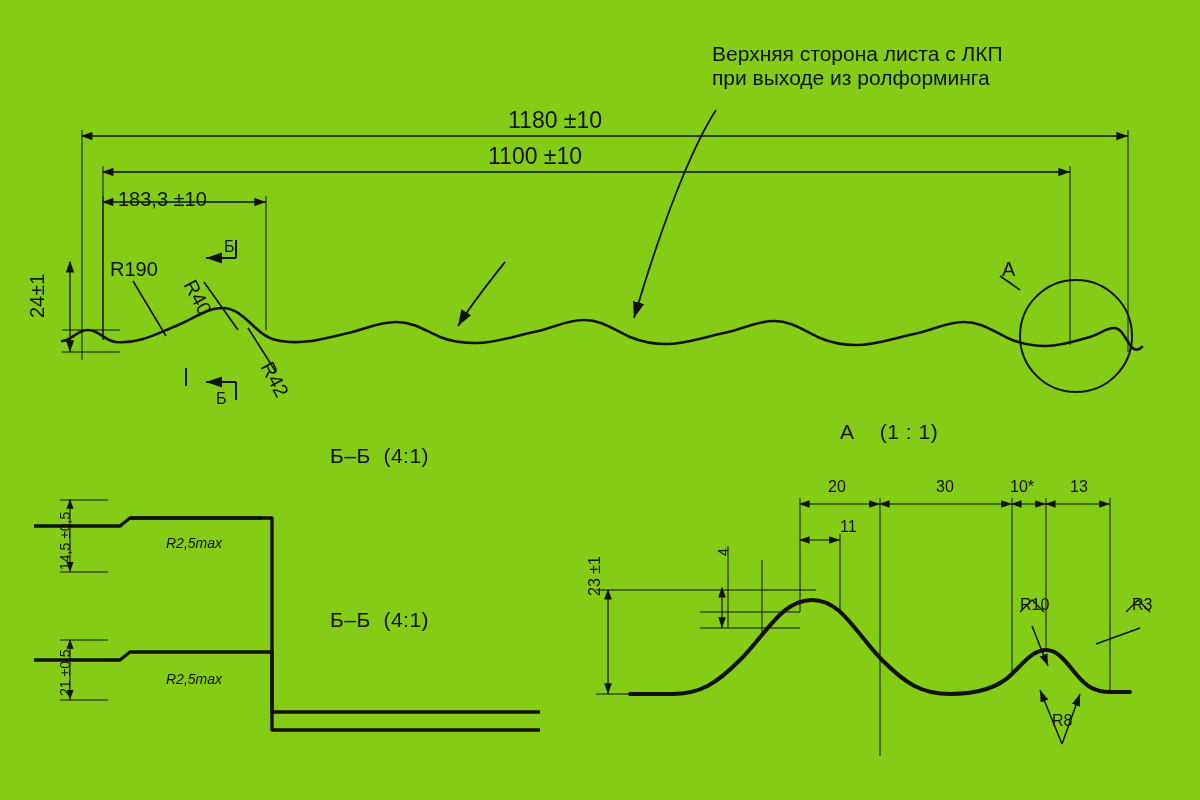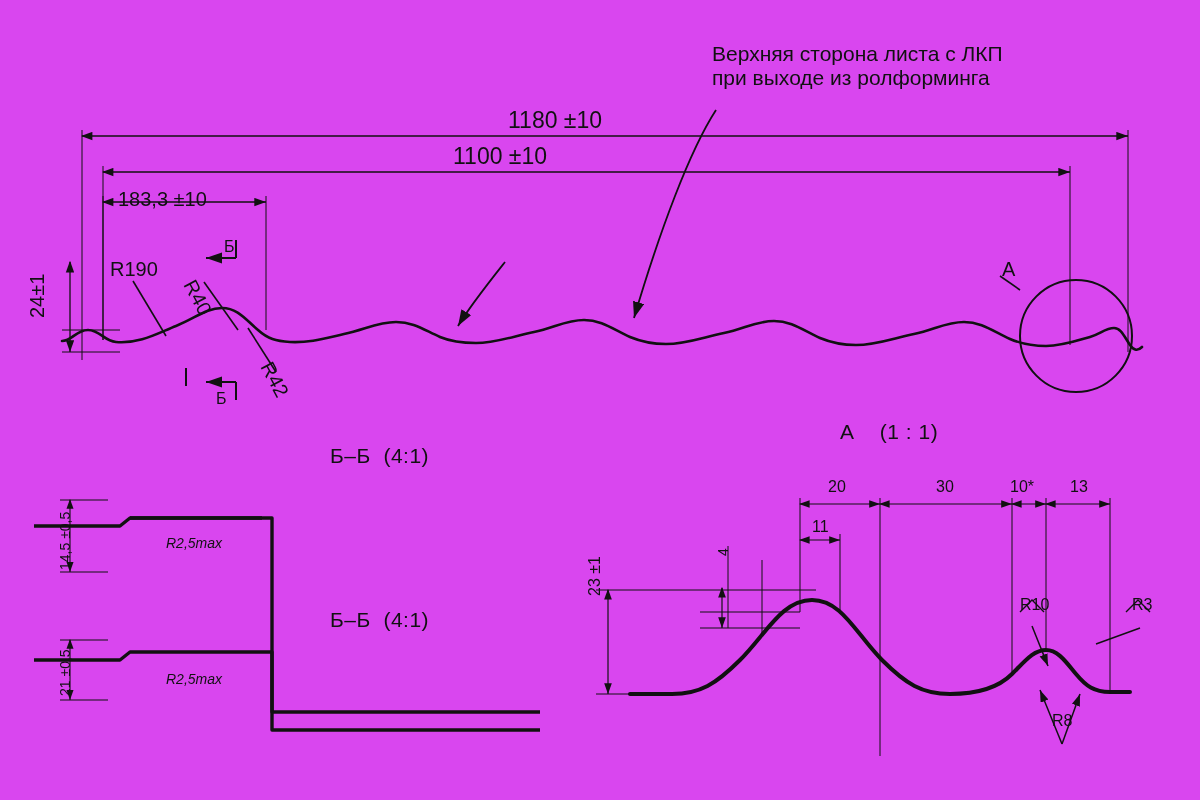--- a/index.html
+++ b/index.html
@@ -4,21 +4,21 @@
 <style>
   html, body {
     margin: 0;
     padding: 0;
     background: #ffffff;
   }
   #sheet {
     position: relative;
     width: 1200px;
     height: 800px;
-    background: #d946ef;
+    background: #84cc16;
     font-family: "Liberation Sans", sans-serif;
     color: #111111;
     overflow: hidden;
   }
   svg.drawing {
     position: absolute;
     left: 0;
     top: 0;
     width: 1200px;
     height: 800px;
@@ -226,21 +226,21 @@
       <path d="M1126,612 L1138,600 L1150,612" fill="none" stroke="#111" stroke-width="1.4"></path>
     </g>
   </svg>
 
   <div class="lbl title-note" style="left:712px; top:42px;">Верхняя сторона листа с ЛКП
 при выходе из ролформинга</div>
 
 
   <div class="lbl dim-big" style="left:472px; top:108px;margin-left:36px;">1180 ±10</div>
 
-  <div class="lbl dim-big" style="left:453px; top:144px;">1100 ±10</div>
+  <div class="lbl dim-big" style="left:488px; top:144px;">1100 ±10</div>
 
   <div class="lbl dim-mid" style="left:118px; top:188px;">183,3 ±10</div>
 
   <div class="lbl dim-mid rot90" style="left:26px; top:318px;">24±1</div>
 
   <div class="lbl dim-mid" style="left:110px; top:258px;">R190</div>
 
   <div class="lbl dim-mid" style="left:199px; top:276px; transform:rotate(62deg); transform-origin:left top;">R40</div>
 
   <div class="lbl dim-mid" style="left:276px; top:358px; transform:rotate(62deg); transform-origin:left top;">R42</div>
@@ -258,21 +258,21 @@
   <div class="lbl section-title" style="left:330px; top:608px;">Б–Б  (4:1)</div>
   <div class="lbl dim-tiny rot90" style="left:58px; top:696px;">21 ±0,5</div>
   <div class="lbl ital" style="left:166px; top:672px;">R2,5max</div>
 
   <div class="lbl section-title" style="left:840px; top:420px;text-align:right;">А    (1 : 1)</div>
 
   <div class="lbl dim-small" style="left:828px; top:478px;">20</div>
   <div class="lbl dim-small" style="left:936px; top:478px;">30</div>
   <div class="lbl dim-small" style="left:1010px; top:478px;">10*</div>
   <div class="lbl dim-small" style="left:1070px; top:478px;">13</div>
-  <div class="lbl dim-small" style="left:812px; top:518px;">11</div>
+  <div class="lbl dim-small" style="left:840px; top:518px;">11</div>
   <div class="lbl dim-tiny rot90" style="left:716px; top:556px;">4</div>
   <div class="lbl dim-small rot90" style="left:586px; top:596px;">23 ±1</div>
 
   <div class="lbl dim-small" style="left:1020px; top:596px;">R10</div>
   <div class="lbl dim-small" style="left:1132px; top:596px;">R3</div>
   <div class="lbl dim-small" style="left:1052px; top:712px;">R8</div>
 
 </div>
 
 </body></html>

